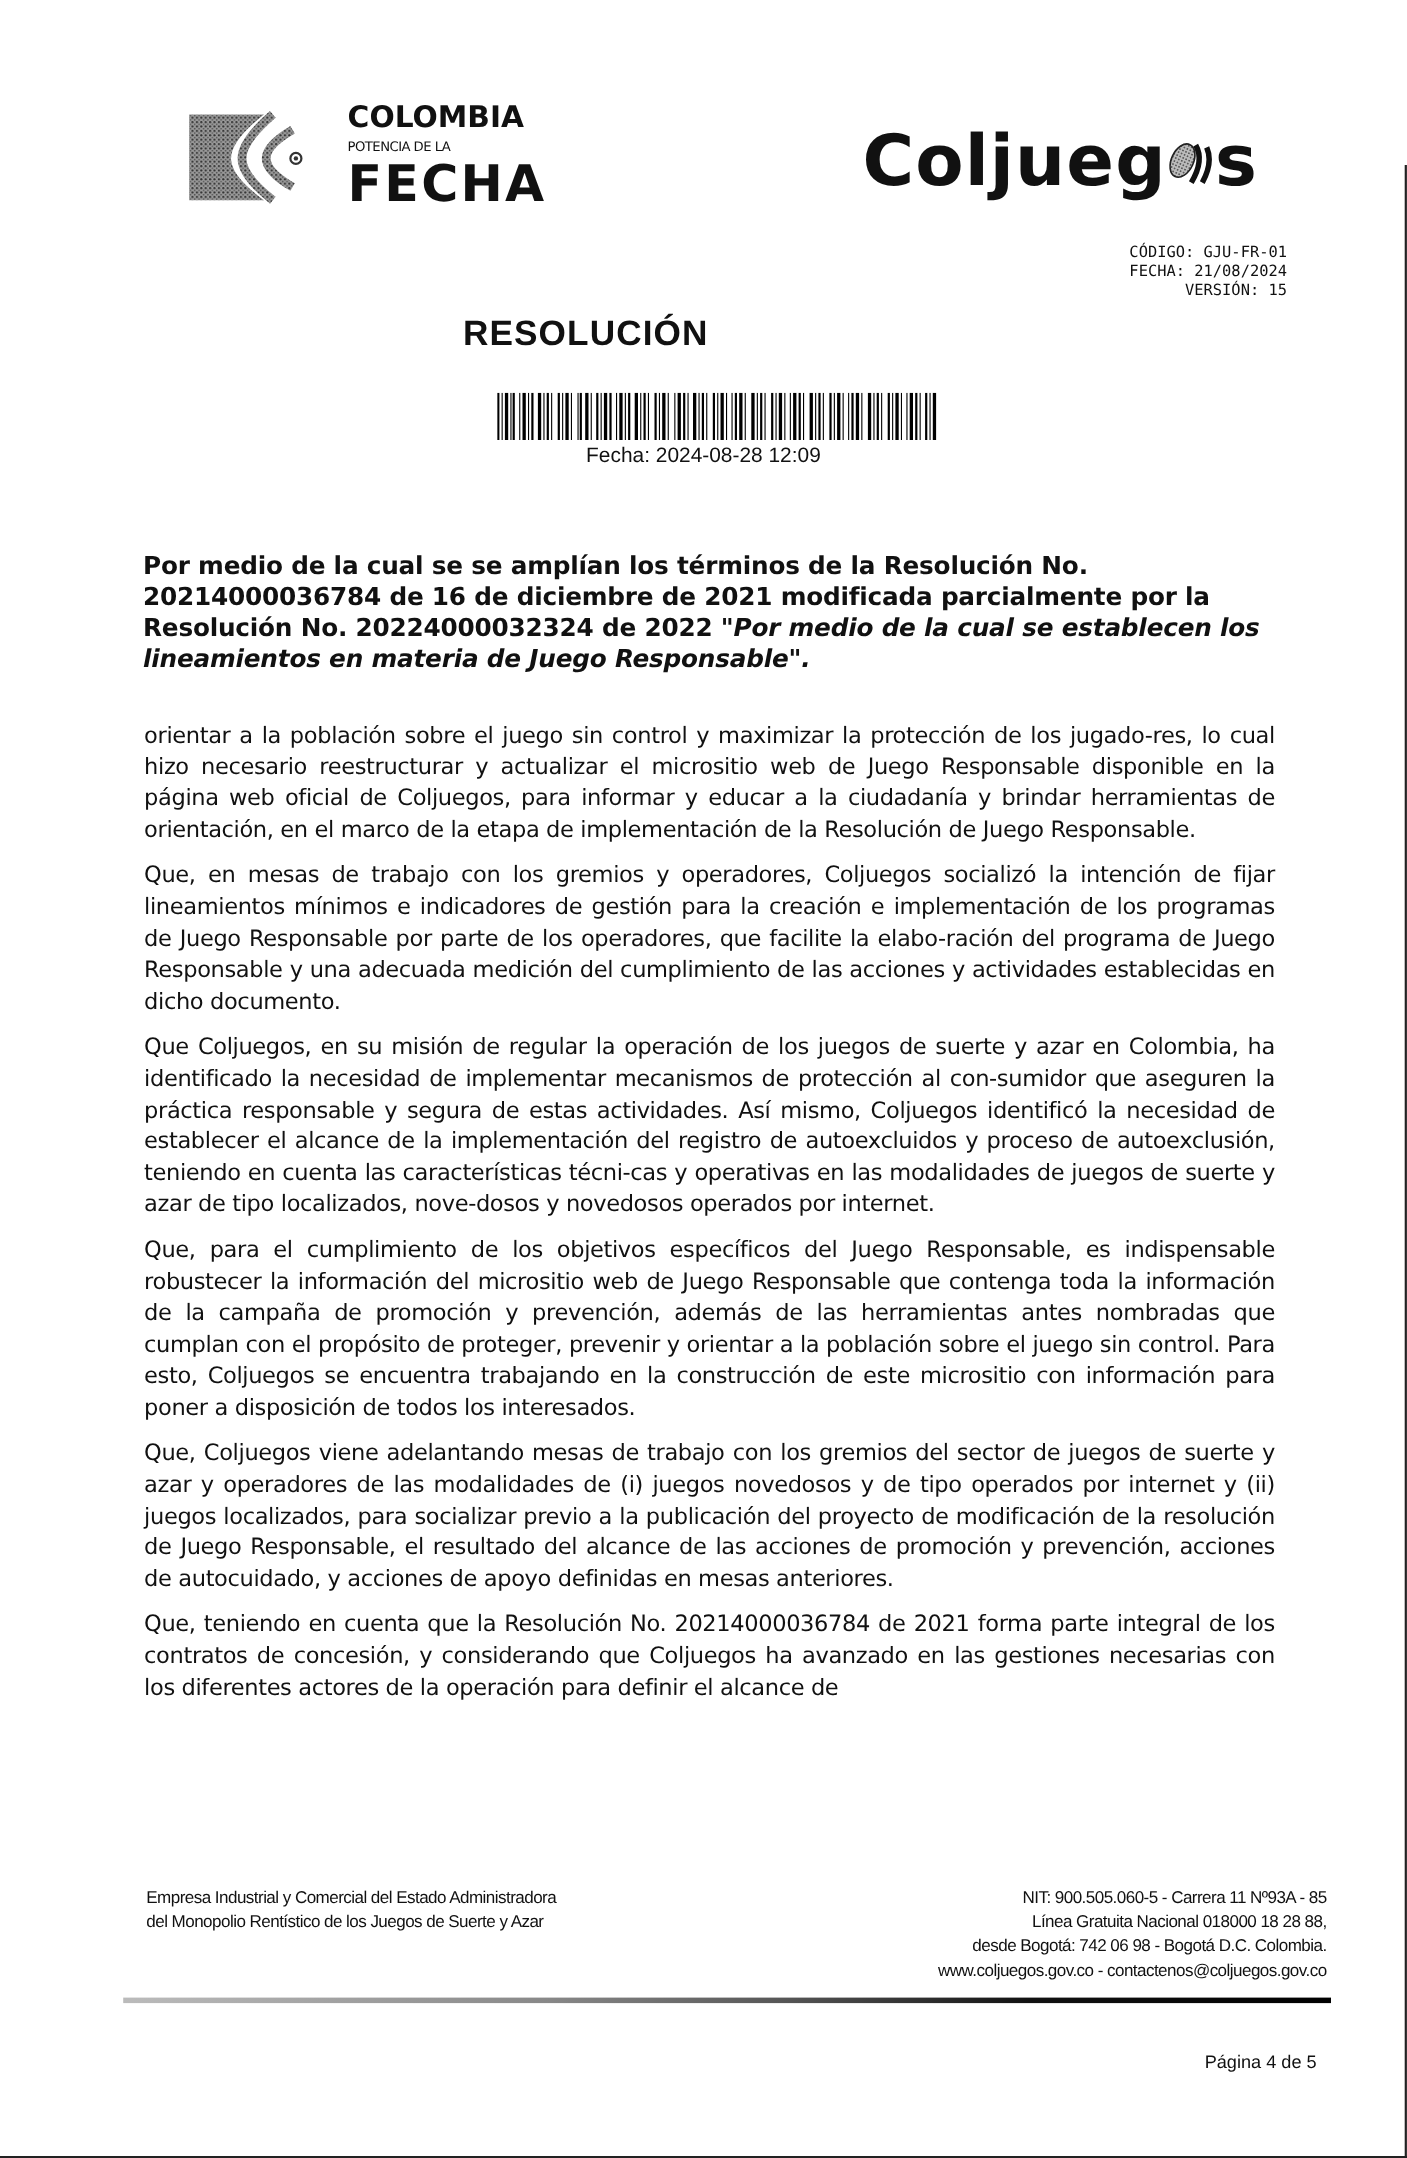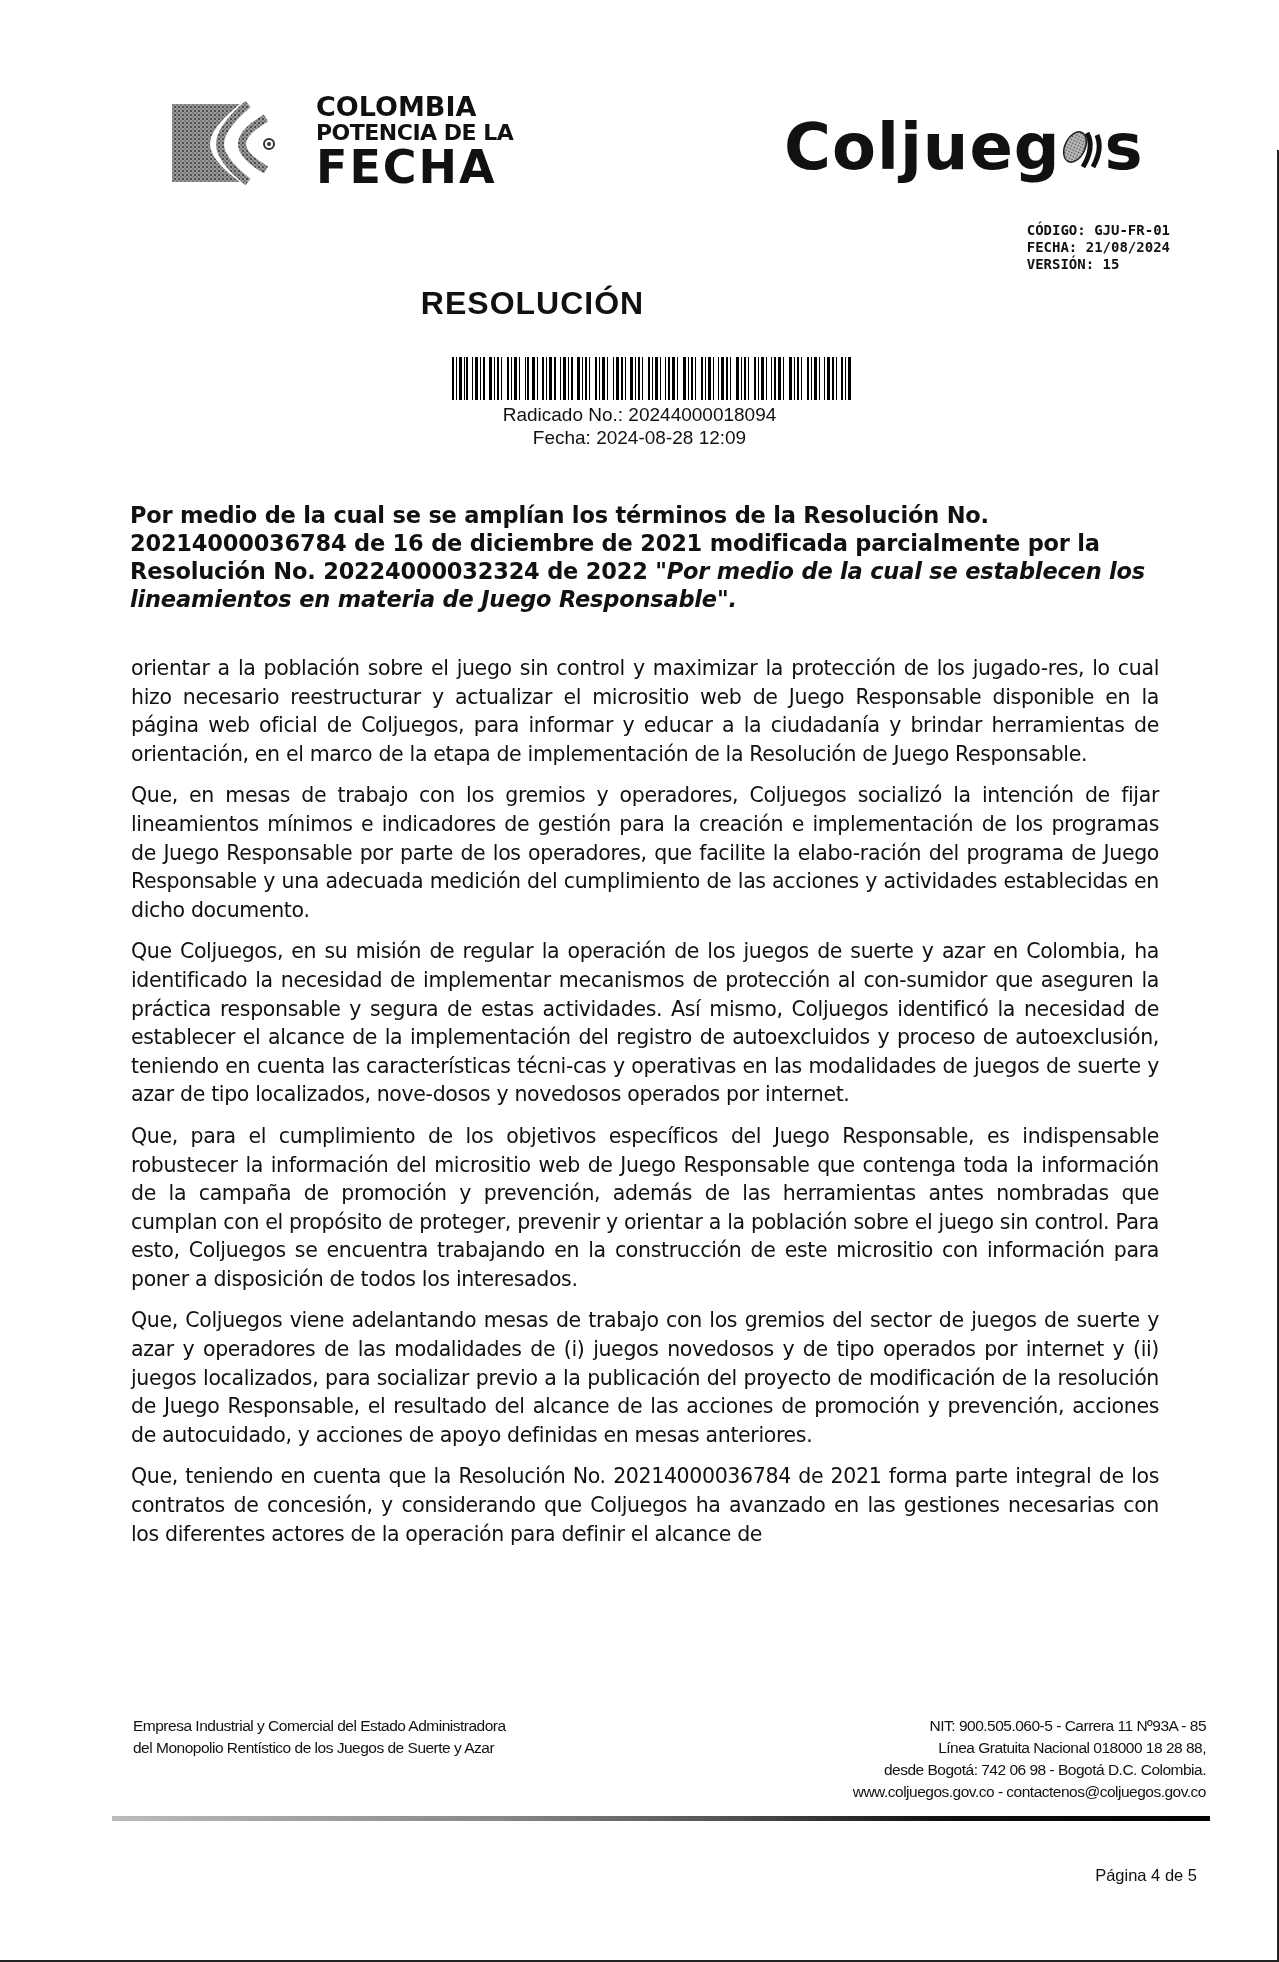--- a/index.html
+++ b/index.html
@@ -13,30 +13,30 @@
     .page-border-bottom {
       position: absolute; left: 0; bottom: 0; width: 1279px; height: 2px; background: #222;
     }
     
     .logo-left { position: absolute; left: 170px; top: 92px; width: 360px; height: 95px; }
     .logo-left .emblem {
       position: absolute; left: 0; top: 6px; width: 110px; height: 88px;
     }
     .logo-left .txt { position: absolute; left: 146px; top: 0; }
     .logo-left .l1 { font-family: "DejaVu Sans", sans-serif; font-weight: 900; font-size: 27px; letter-spacing: 0px; line-height: 30px; }
-    .logo-left .l2 { font-family: "DejaVu Sans", sans-serif; font-size: 22px; line-height: 22px; letter-spacing: -0.5px; font-weight: bold; }
+    .logo-left .l2 { font-family: "DejaVu Sans", sans-serif; font-size: 12px; line-height: 22px; letter-spacing: -0.5px; }
     .logo-left .l3 { font-family: "DejaVu Sans", sans-serif; font-weight: 900; font-size: 46px; line-height: 46px; letter-spacing: 2px; }
     .logo-right {
       position: absolute; left: 784px; top: 112px;
       font-family: "DejaVu Sans", sans-serif; font-weight: 900; font-size: 64px; letter-spacing: 1px; line-height: 70px;
     }
     .logo-right .swirl { display: inline-block; width: 44px; height: 46px; vertical-align: -2px; }
     .doc-meta {
-      position: absolute; right: 109px; top: 222px; 
-      font-family: "DejaVu Sans Mono", monospace; font-size: 14px; line-height: 17px; font-weight: bold;
+      position: absolute; right: 109px; top: 222px; text-align: right;
+      font-family: "DejaVu Sans Mono", monospace; font-size: 14px; line-height: 17px;
     }
     .doc-type {
       position: absolute; left: 0; width: 1065px; top: 285px; text-align: center;
       font-family: "Liberation Sans", sans-serif; font-weight: bold; font-size: 32px; letter-spacing: 1px;
     }
     .barcode {
       position: absolute; left: 452px; top: 357px; width: 400px; height: 43px;
     }
     .radicado {
       position: absolute; left: 0; width: 1279px; top: 403px; text-align: center;
@@ -212,21 +212,20 @@
       <rect x="375" y="0" width="3" height="43"></rect>
       <rect x="380" y="0" width="2" height="43"></rect>
       <rect x="384" y="0" width="1" height="43"></rect>
     <rect x="389" y="0" width="2" height="43"></rect>
       <rect x="393" y="0" width="1" height="43"></rect>
       <rect x="396" y="0" width="3" height="43"></rect>
   </g>
 </svg>
 
 <div class="radicado">
-  <div>Radicado No.: 20244000018094</div>
   <div>Fecha: 2024-08-28 12:09</div>
 </div>
 
 <div class="title">
   <span>Por medio de la cual se se amplían los términos de la Resolución No. 20214000036784 de 16 de diciembre de 2021 modificada parcialmente por la Resolución No. 20224000032324 de 2022 </span><i>"Por medio de la cual se establecen los lineamientos en materia de Juego Responsable".</i>
 </div>
 
 <div class="body">
   <p>orientar a la población sobre el juego sin control y maximizar la protección de los jugado-res, lo cual hizo necesario reestructurar y actualizar el micrositio web de Juego Responsable disponible en la página web oficial de Coljuegos, para informar y educar a la ciudadanía y brindar herramientas de orientación, en el marco de la etapa de implementación de la Resolución de Juego Responsable.</p>
   <p>Que, en mesas de trabajo con los gremios y operadores, Coljuegos socializó la intención de fijar lineamientos mínimos e indicadores de gestión para la creación e implementación de los programas de Juego Responsable por parte de los operadores, que facilite la elabo-ración del programa de Juego Responsable y una adecuada medición del cumplimiento de las acciones y actividades establecidas en dicho documento.</p>

